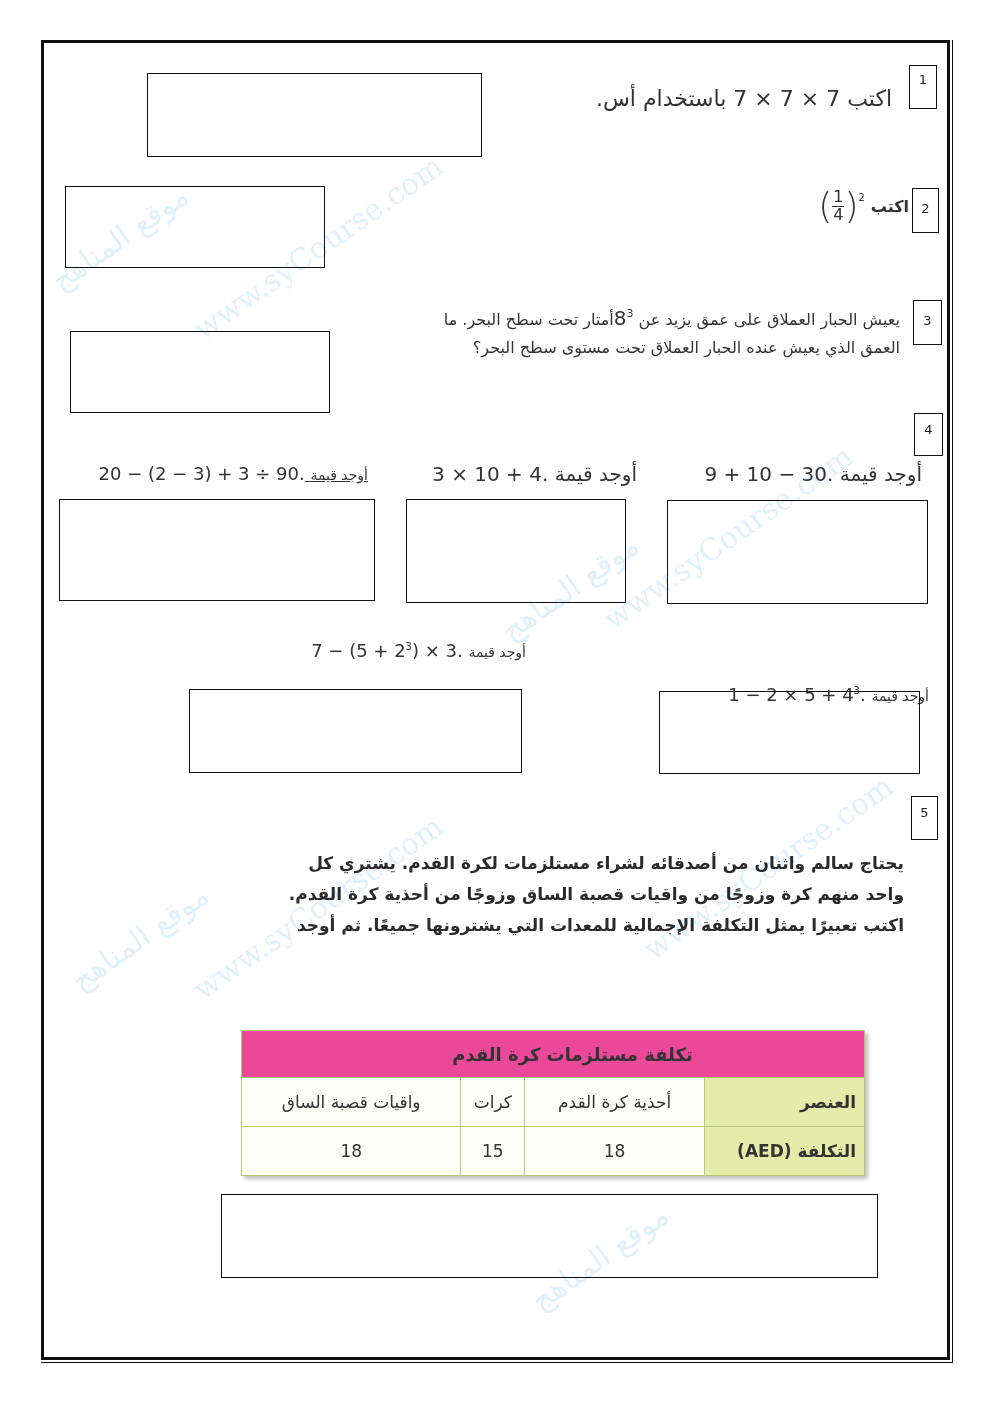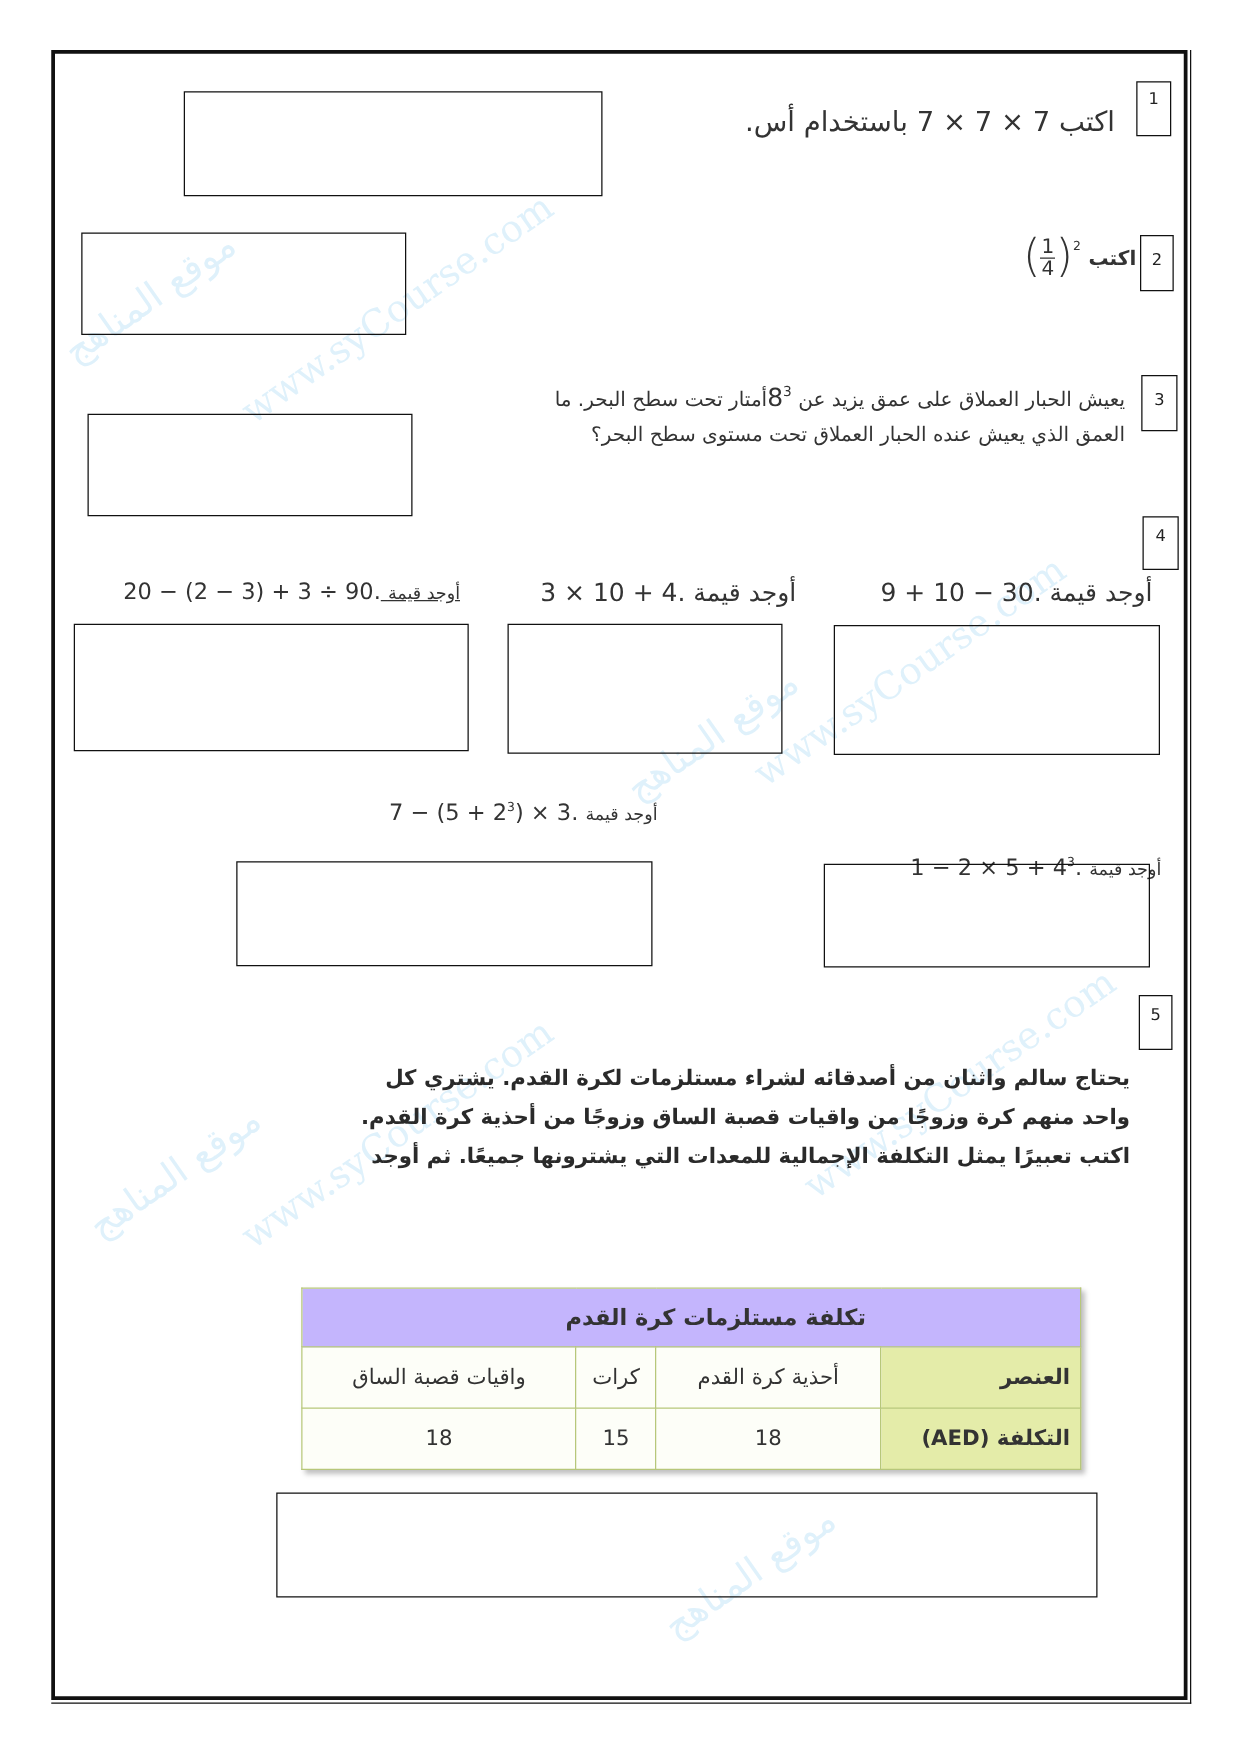--- a/index.html
+++ b/index.html
@@ -23,21 +23,21 @@
   .small-ar { font-size:14px; }
   sup { font-size:0.55em; }
   .frac { display:inline-flex; align-items:center; direction:ltr; unicode-bidi:isolate; font-size:18px; }
   .frac .paren { font-size:36px; font-weight:200; line-height:1; }
   .frac .fr { display:inline-flex; flex-direction:column; align-items:center; line-height:1.05; font-size:16px; }
   .frac .fr .bar { width:12px; height:1px; background:#333; }
   
   .cost-table { position:absolute; left:241px; top:1030px; width:624px; border-collapse:collapse;
                 direction:rtl; box-shadow:3px 3px 4px rgba(0,0,0,0.25); }
   .cost-table td { border:1px solid #b7c77a; text-align:center; height:46px; font-size:17px; color:#333; }
-  .cost-table .title { background:#c4b5fd; font-weight:bold; font-size:18px; height:44px;padding-left:40px; }
+  .cost-table .title { background:#ec4899; font-weight:bold; font-size:18px; height:44px;padding-left:40px; }
   .cost-table .rowhead { background:#e4eca9; font-weight:bold; text-align:right; padding-right:8px; width:150px; }
   .cost-table .cell { background:#fdfef8; }
   .wm { position:absolute; color:#dff1fb; font-family:"DejaVu Serif", serif; font-size:30px;
         transform:rotate(-35deg); white-space:nowrap; pointer-events:none; }
 </style>
 </head>
 <body>
 
 <div class="wm" style="left:170px;top:230px;">www.syCourse.com</div>
 <div class="wm" style="left:40px;top:220px;">موقع المناهج</div>

